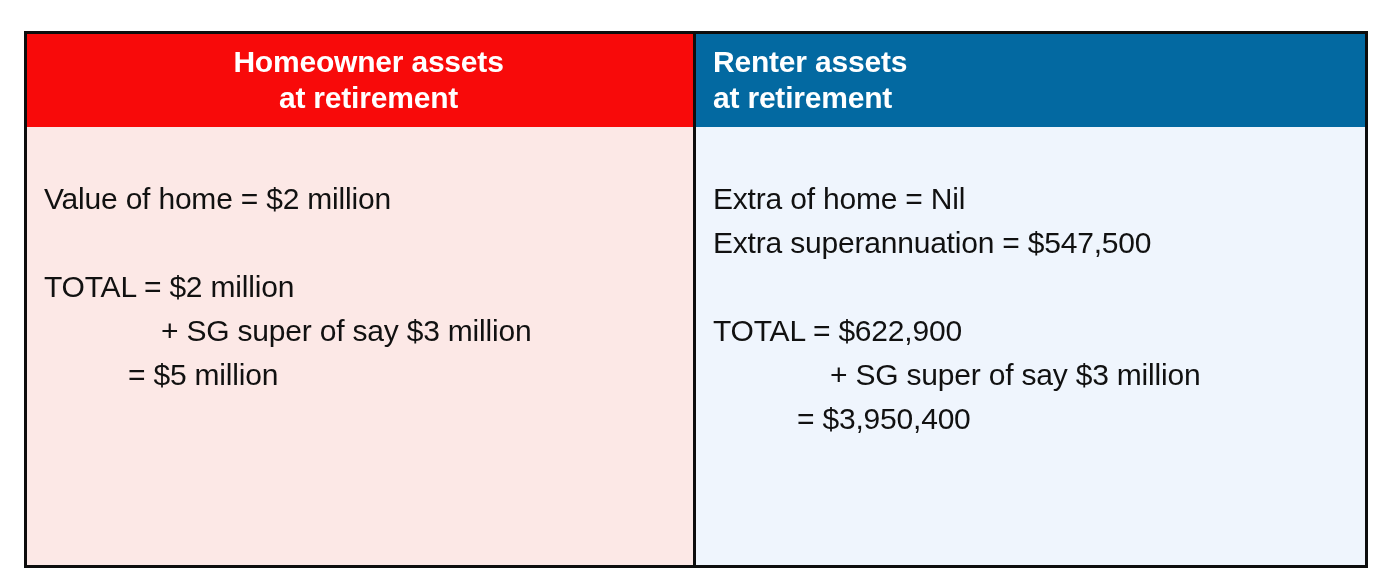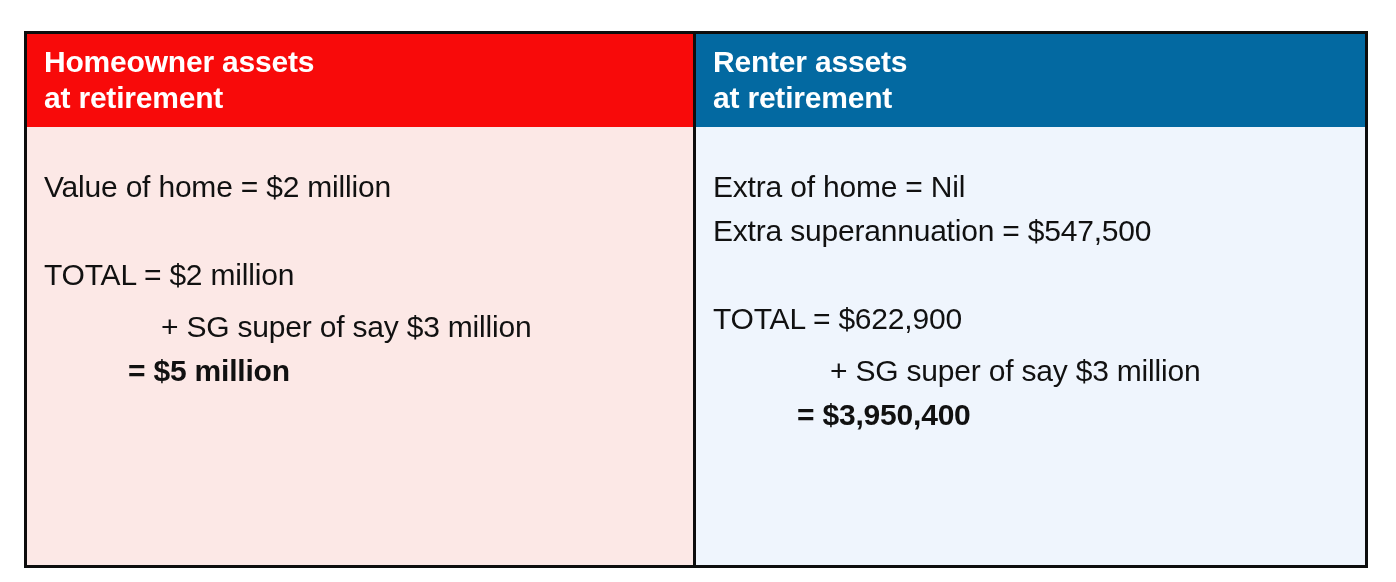--- a/index.html
+++ b/index.html
@@ -39,39 +39,39 @@
     box-sizing: border-box;
     padding: 10px 0 0 17px;
     color: #ffffff;
     font-weight: bold;
     font-size: 30px;
     line-height: 36px;
     letter-spacing: -0.2px;
     white-space: pre-line;
     flex: 0 0 auto;
   }
-  .col-header.red   { background: #F80A0A; }
+  .col-header.red   { background: #F80A0A; text-align: center; }
   .col-header.blue  { background: #0369a1; }
 
   .col-body {
     flex: 1 1 auto;
     box-sizing: border-box;
-    padding: 38px 0 0 17px;
+    padding: 50px 0 0 17px;
     color: #111111;
     font-size: 30px;
     line-height: 44px;
     letter-spacing: -0.2px;
   }
   .col-body.pink { background: #FCE8E6; }
   .col-body.bluebg { background: #EFF5FD; }
 
   .line { white-space: pre; }
   .spacer { height: 44px; }
-  .line.indent-plus { padding-left: 117px; margin-top: 8px; }
-  .line.indent-total { padding-left: 84px; font-weight: bold; }
+  .line.indent-plus { padding-left: 117px; }
+  .line.indent-total { padding-left: 84px; font-weight: normal; }
 </style>
 </head>
 <body>
 
 <div class="comparison-table">
 
   <div class="column left">
     <div class="col-header red">Homeowner assets
 at retirement</div>
     <div class="col-body pink">

